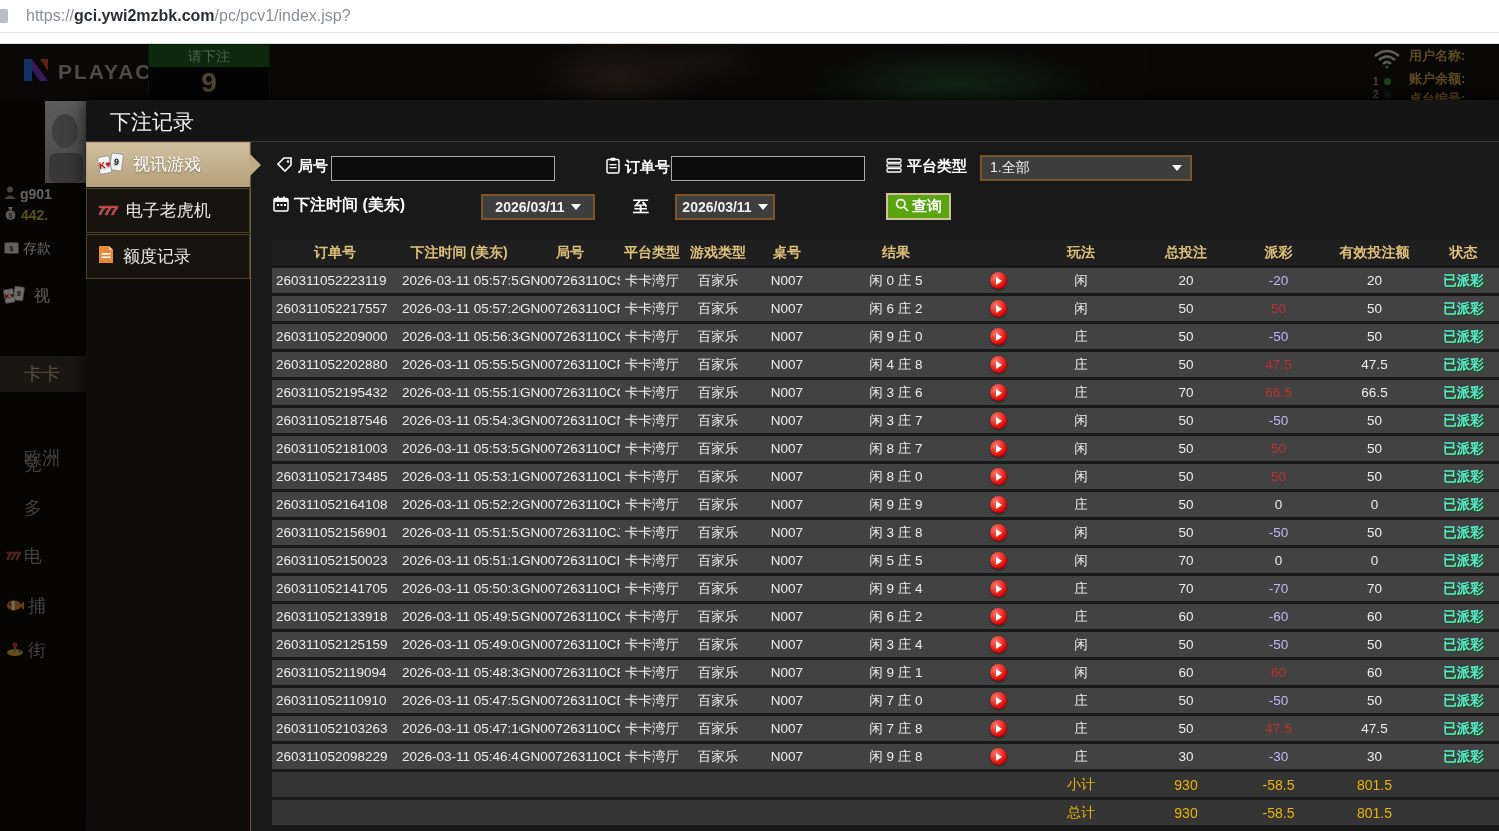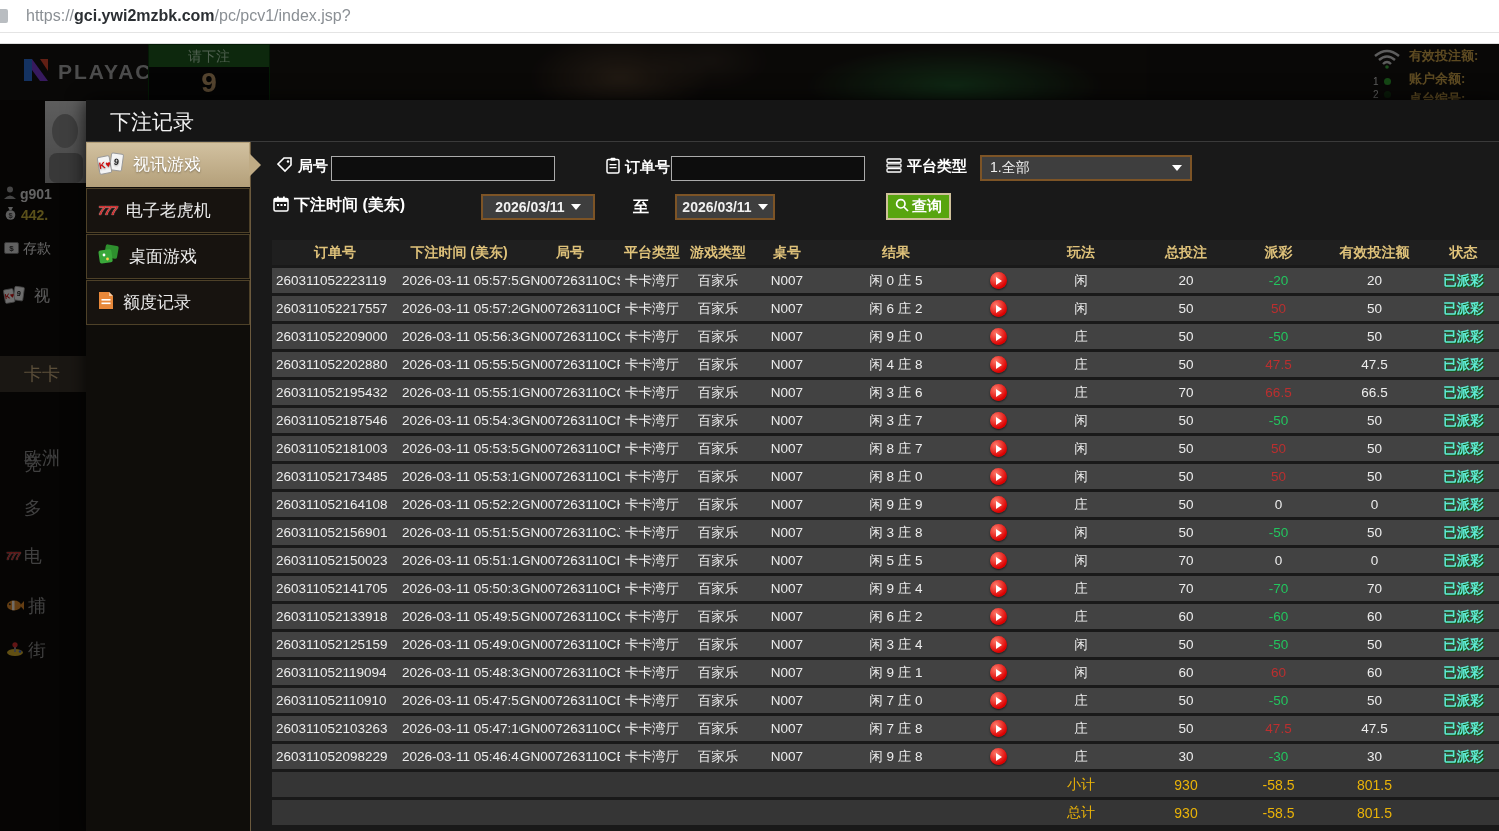--- a/index.html
+++ b/index.html
@@ -74,21 +74,21 @@
   .date-sel .caret { margin-left:0; }
   .to-label { position:absolute; color:#fff; font-size:16px; font-weight:bold; }
   .search-btn { position:absolute; height:27px; background:#58a50f; border:2px solid #cfc09a; color:#fff; font-size:15px; font-weight:bold; display:flex; align-items:center; gap:3px; padding:0 7px; cursor:pointer; }
 
   
   .records { position:absolute; left:21px; top:95px; width:1227px; border-collapse:separate; border-spacing:0 3px; table-layout:fixed; }
   .records th { background:#1f1f1f; color:#dfc27a; font-size:14px; font-weight:bold; height:25px; text-align:center; white-space:nowrap; overflow:hidden; }
   .records td { background:#424242; color:#ededed; font-size:13.5px; height:25px; text-align:center; white-space:nowrap; overflow:hidden; }
   .records td.al { text-align:left; padding-left:4px; }
   .records .pay-pos { color:#bb2f2f; }
-  .records .pay-neg { color:#22c55e; }
+  .records .pay-neg { color:#c4b5fd; }
   .records .pay-zero { color:#ededed; }
   .records .status-paid { color:#5eead4; text-shadow:1px 1px 0 #145814; font-weight:bold; }
   .records tr.sum-row td { background:#353535; color:#eab308; font-weight:normal; font-size:14px; }
   .play-btn { display:inline-flex; align-items:center; justify-content:center; width:17px; height:17px; border-radius:50%;
       background:radial-gradient(circle at 35% 30%, #ff7a6a, #db0000 70%); vertical-align:middle; cursor:pointer; box-shadow:0 1px 2px rgba(0,0,0,.6); }
   .play-btn::after { content:""; border-top:4px solid transparent; border-bottom:4px solid transparent; border-left:6px solid #fff; margin-left:2px; }
 
   .ic { flex:0 0 auto; display:inline-block; }
   .card-ic { position:relative; width:26px; height:24px; }
   .card-ic .c { position:absolute; width:13px; height:18px; background:#f4f4f4; border-radius:2px; border:1px solid #999; font-size:9px; font-weight:bold; text-align:center; line-height:16px; }
@@ -126,21 +126,21 @@
       </div>
       <div class="top-right">
         <span class="wifi">
           <svg width="28" height="22" viewBox="0 0 28 22">
             <path d="M2 8 Q14 -2 26 8" stroke="#cfcfcf" stroke-width="2.4" fill="none"></path>
             <path d="M6 12 Q14 5 22 12" stroke="#cfcfcf" stroke-width="2.4" fill="none"></path>
             <path d="M10 16 Q14 12 18 16" stroke="#cfcfcf" stroke-width="2.4" fill="none"></path>
             <circle cx="14" cy="19" r="1.8" fill="#3fae3f"></circle>
           </svg>
         </span>
-        <span class="tr-label" style="top:3px;">有效投注额:</span>
+        <span class="tr-label" style="top:3px;">用户名称:</span>
         <span class="tr-label" style="top:26px;">账户余额:</span>
         <span class="tr-label" style="top:46px;">桌台编号:</span>
         <span class="seat-mark" style="top:32px;">
             <span>1</span>
             <span class="seat-dot"></span>
           </span>
         <span class="seat-mark" style="top:45px;">
             <span>2</span>
             <span class="seat-dot dark"></span>
           </span>
@@ -231,29 +231,20 @@
         <div class="menu-item active">
           <span class="card-ic">
             <span class="c back">9</span>
             <span class="c front">K♥</span>
           </span>
           <span>视讯游戏</span>
         </div>
         <div class="menu-item">
           <span class="mini-ic" style="font-size:13px;">777</span>
           <span>电子老虎机</span>
-        </div>
-        <div class="menu-item">
-          <span class="ic"><svg width="22" height="20" viewBox="0 0 22 20">
-                <rect x="7" y="1" width="13" height="13" rx="2" transform="rotate(10 13 7)" fill="#2e8f2e"></rect>
-                <rect x="1" y="6" width="13" height="13" rx="2" transform="rotate(-8 7 12)" fill="#3aa83a"></rect>
-                <circle cx="6" cy="11" r="1.4" fill="#fff"></circle>
-                <circle cx="9.5" cy="15" r="1.4" fill="#ffd24a"></circle>
-              </svg></span>
-          <span>桌面游戏</span>
         </div>
         <div class="menu-item">
           <span class="ic"><svg width="16" height="19" viewBox="0 0 16 19">
                 <path d="M1 1 H11 L15 5 V18 H1 Z" fill="#e8883a"></path>
                 <path d="M11 1 L15 5 H11 Z" fill="#f5c9a0"></path>
                 <rect x="3.5" y="8" width="9" height="1.6" fill="#fff"></rect>
                 <rect x="3.5" y="11.5" width="9" height="1.6" fill="#fff"></rect>
               </svg></span>
           <span>额度记录</span>
         </div>

